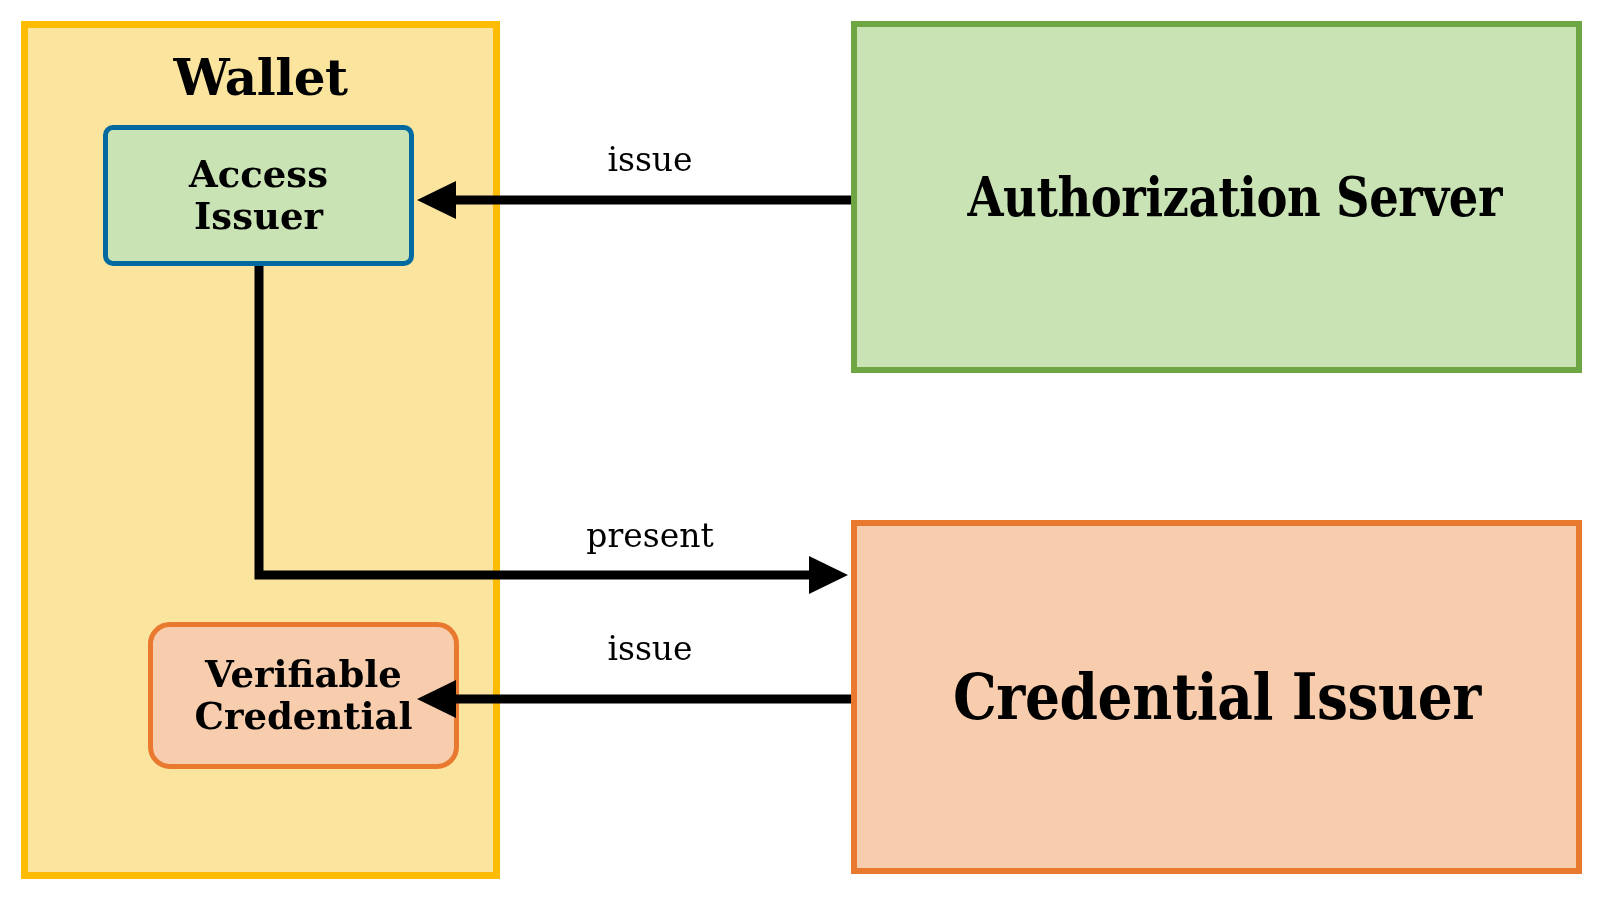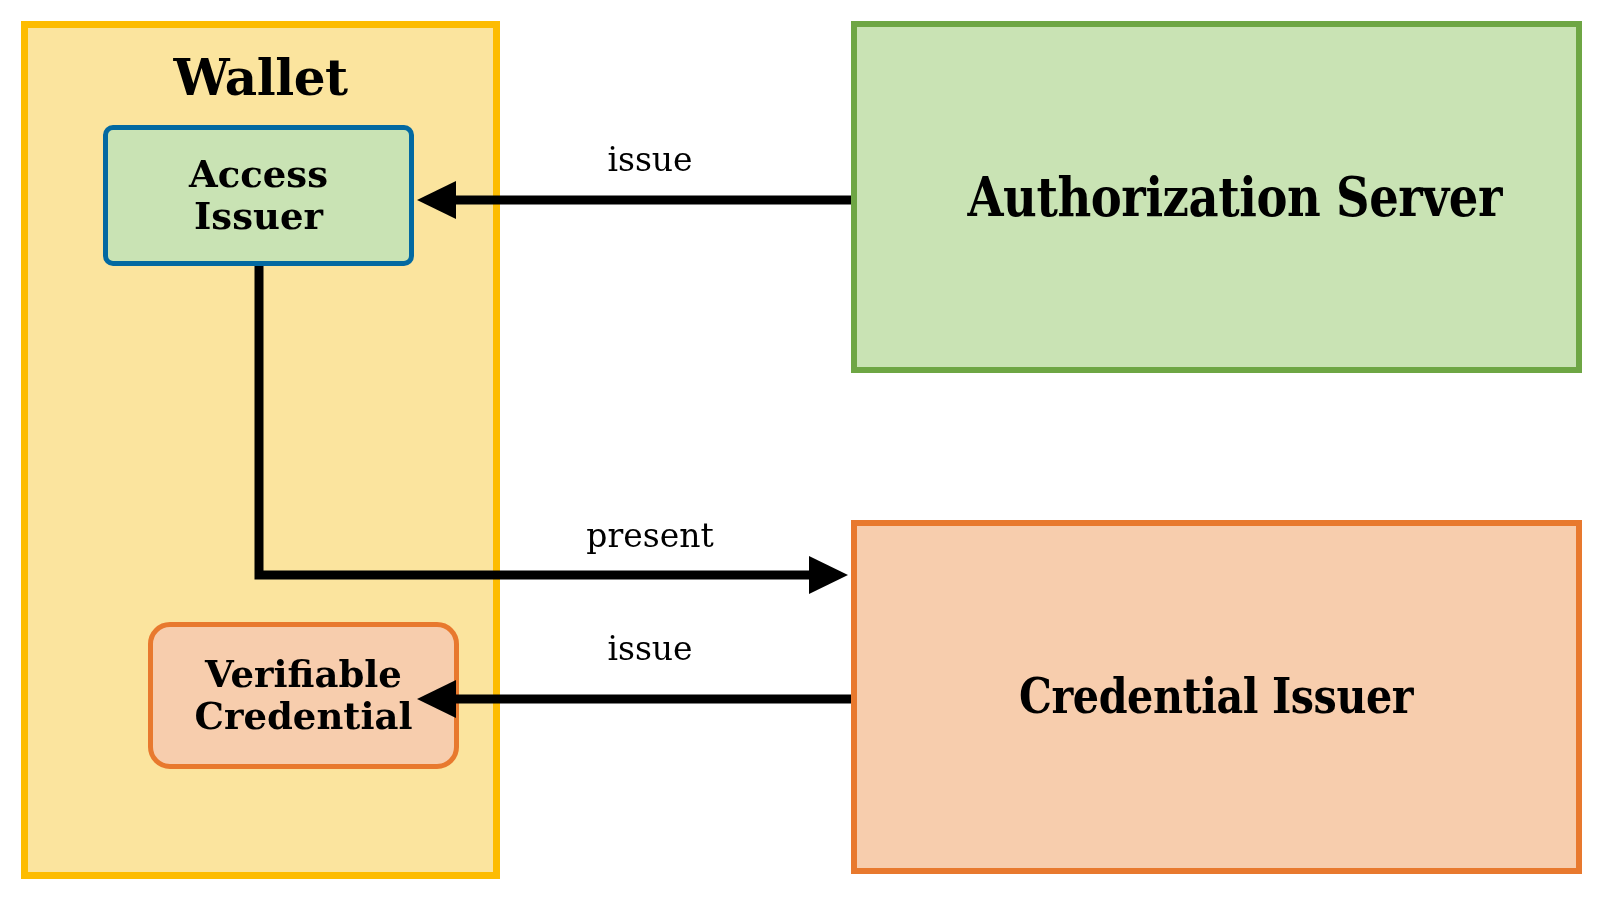--- a/index.html
+++ b/index.html
@@ -90,21 +90,21 @@
     padding-left: 36px;
   }
 
   #credential-issuer-node {
     left: 851px;
     top: 520px;
     width: 731px;
     height: 354px;
     background: #F7CDAD;
     border: 6px solid #E8792E;
-    font-size: 48px;
+    font-size: 64px;
     letter-spacing: -0.5px;
   }
 
   .node-label { display: block; }
   .squish { display: inline-block; transform: scaleX(0.86); transform-origin: center; }
 
   
   .edge-layer {
     position: absolute;
     left: 0;

